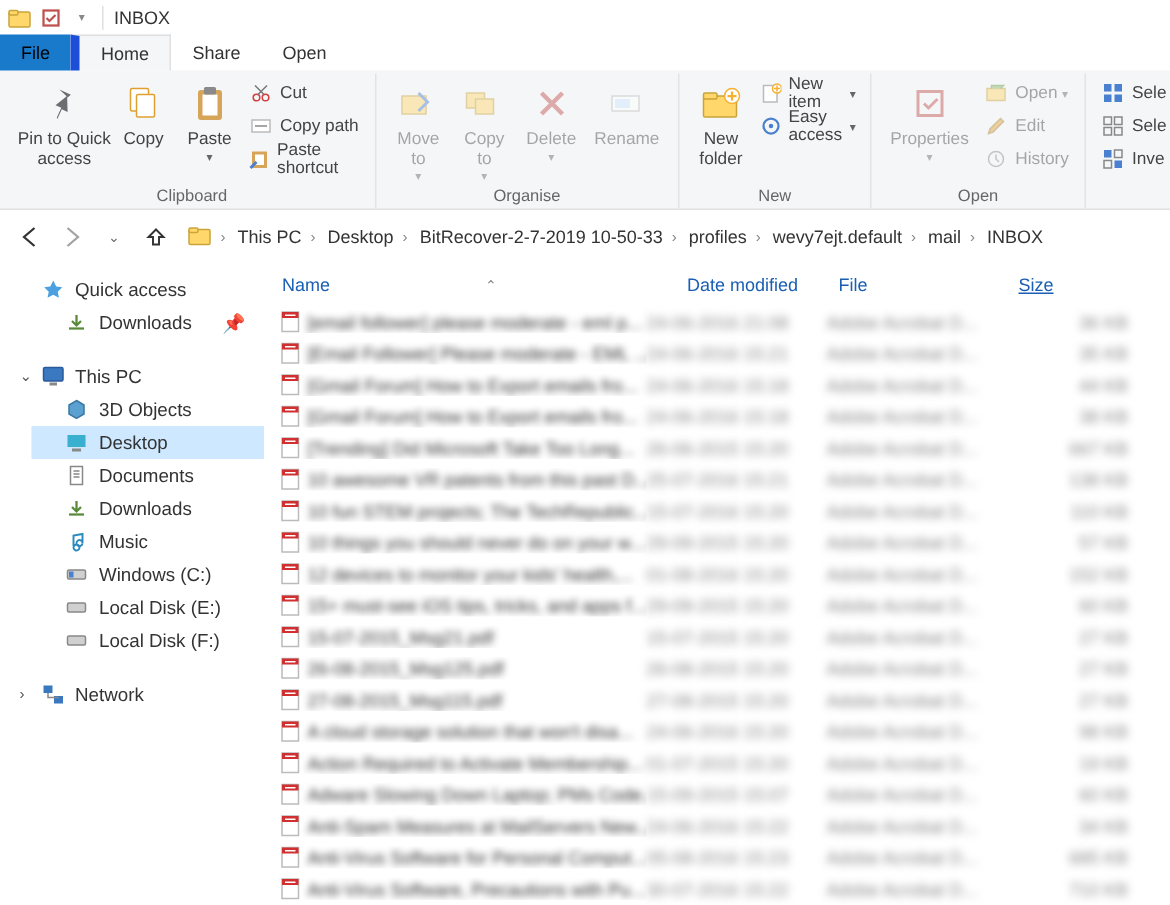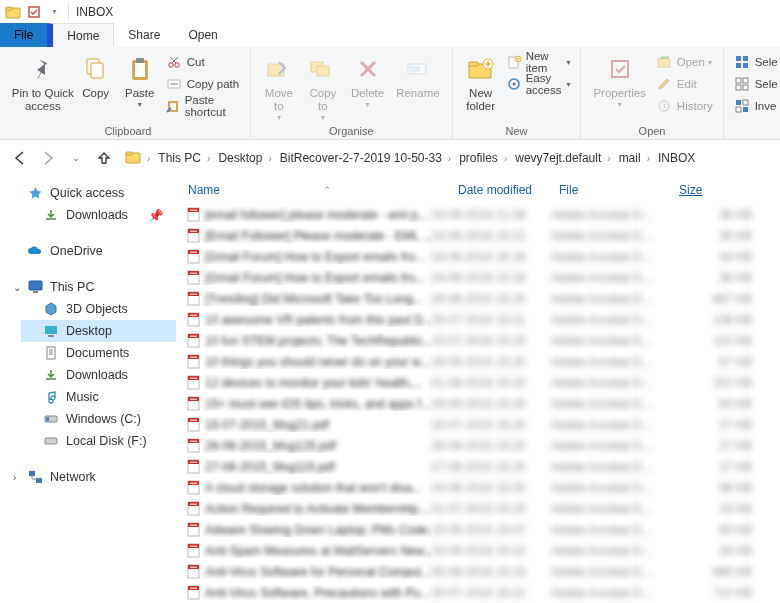--- a/index.html
+++ b/index.html
@@ -398,30 +398,20 @@
               <path d="M7 2v6M4 6l3 3 3-3" stroke="#598a3a" fill="none" stroke-width="1.5"></path>
               <path d="M2 11h10" stroke="#598a3a" stroke-width="1.5"></path>
             </svg>
           </span>
         <span>Downloads</span>
         <span class="pin">📌</span>
       </div>
     </div>
     <div class="side-group">
       <div class="side-item head">
-        <span class="sic">
-            <svg width="16" height="12">
-              <path d="M4 9a3 3 0 010-6 4 4 0 017 1 2.5 2.5 0 011 5z" fill="#1e88d0"></path>
-            </svg>
-          </span>
-        <span>OneDrive</span>
-      </div>
-    </div>
-    <div class="side-group">
-      <div class="side-item head">
         <span class="side-caret">⌄</span>
         <span class="sic">
             <svg width="15" height="14">
               <rect x="1" y="1" width="13" height="9" rx="1" fill="#3a78c0" stroke="#2a5a9a"></rect>
               <rect x="5" y="11" width="5" height="2" fill="#888"></rect>
             </svg>
           </span>
         <span>This PC</span>
       </div>
       <div id="thispc-items">
@@ -469,20 +459,28 @@
             <span>Music</span>
           </div>
           <div class="side-item sub">
             <span class="sic">
               <svg width="14" height="14">
                 <rect x="1" y="4" width="12" height="6" rx="1" fill="#d0d0d0" stroke="#888"></rect>
                 <rect x="2" y="5" width="3" height="4" fill="#4a80d0"></rect>
               </svg>
             </span>
             <span>Windows (C:)</span>
+          </div>
+          <div class="side-item sub">
+            <span class="sic">
+              <svg width="14" height="14">
+                <rect x="1" y="4" width="12" height="6" rx="1" fill="#d0d0d0" stroke="#888"></rect>
+              </svg>
+            </span>
+            <span>Local Disk (E:)</span>
           </div>
           <div class="side-item sub">
             <span class="sic">
               <svg width="14" height="14">
                 <rect x="1" y="4" width="12" height="6" rx="1" fill="#d0d0d0" stroke="#888"></rect>
               </svg>
             </span>
             <span>Local Disk (F:)</span>
           </div>
         </div>

